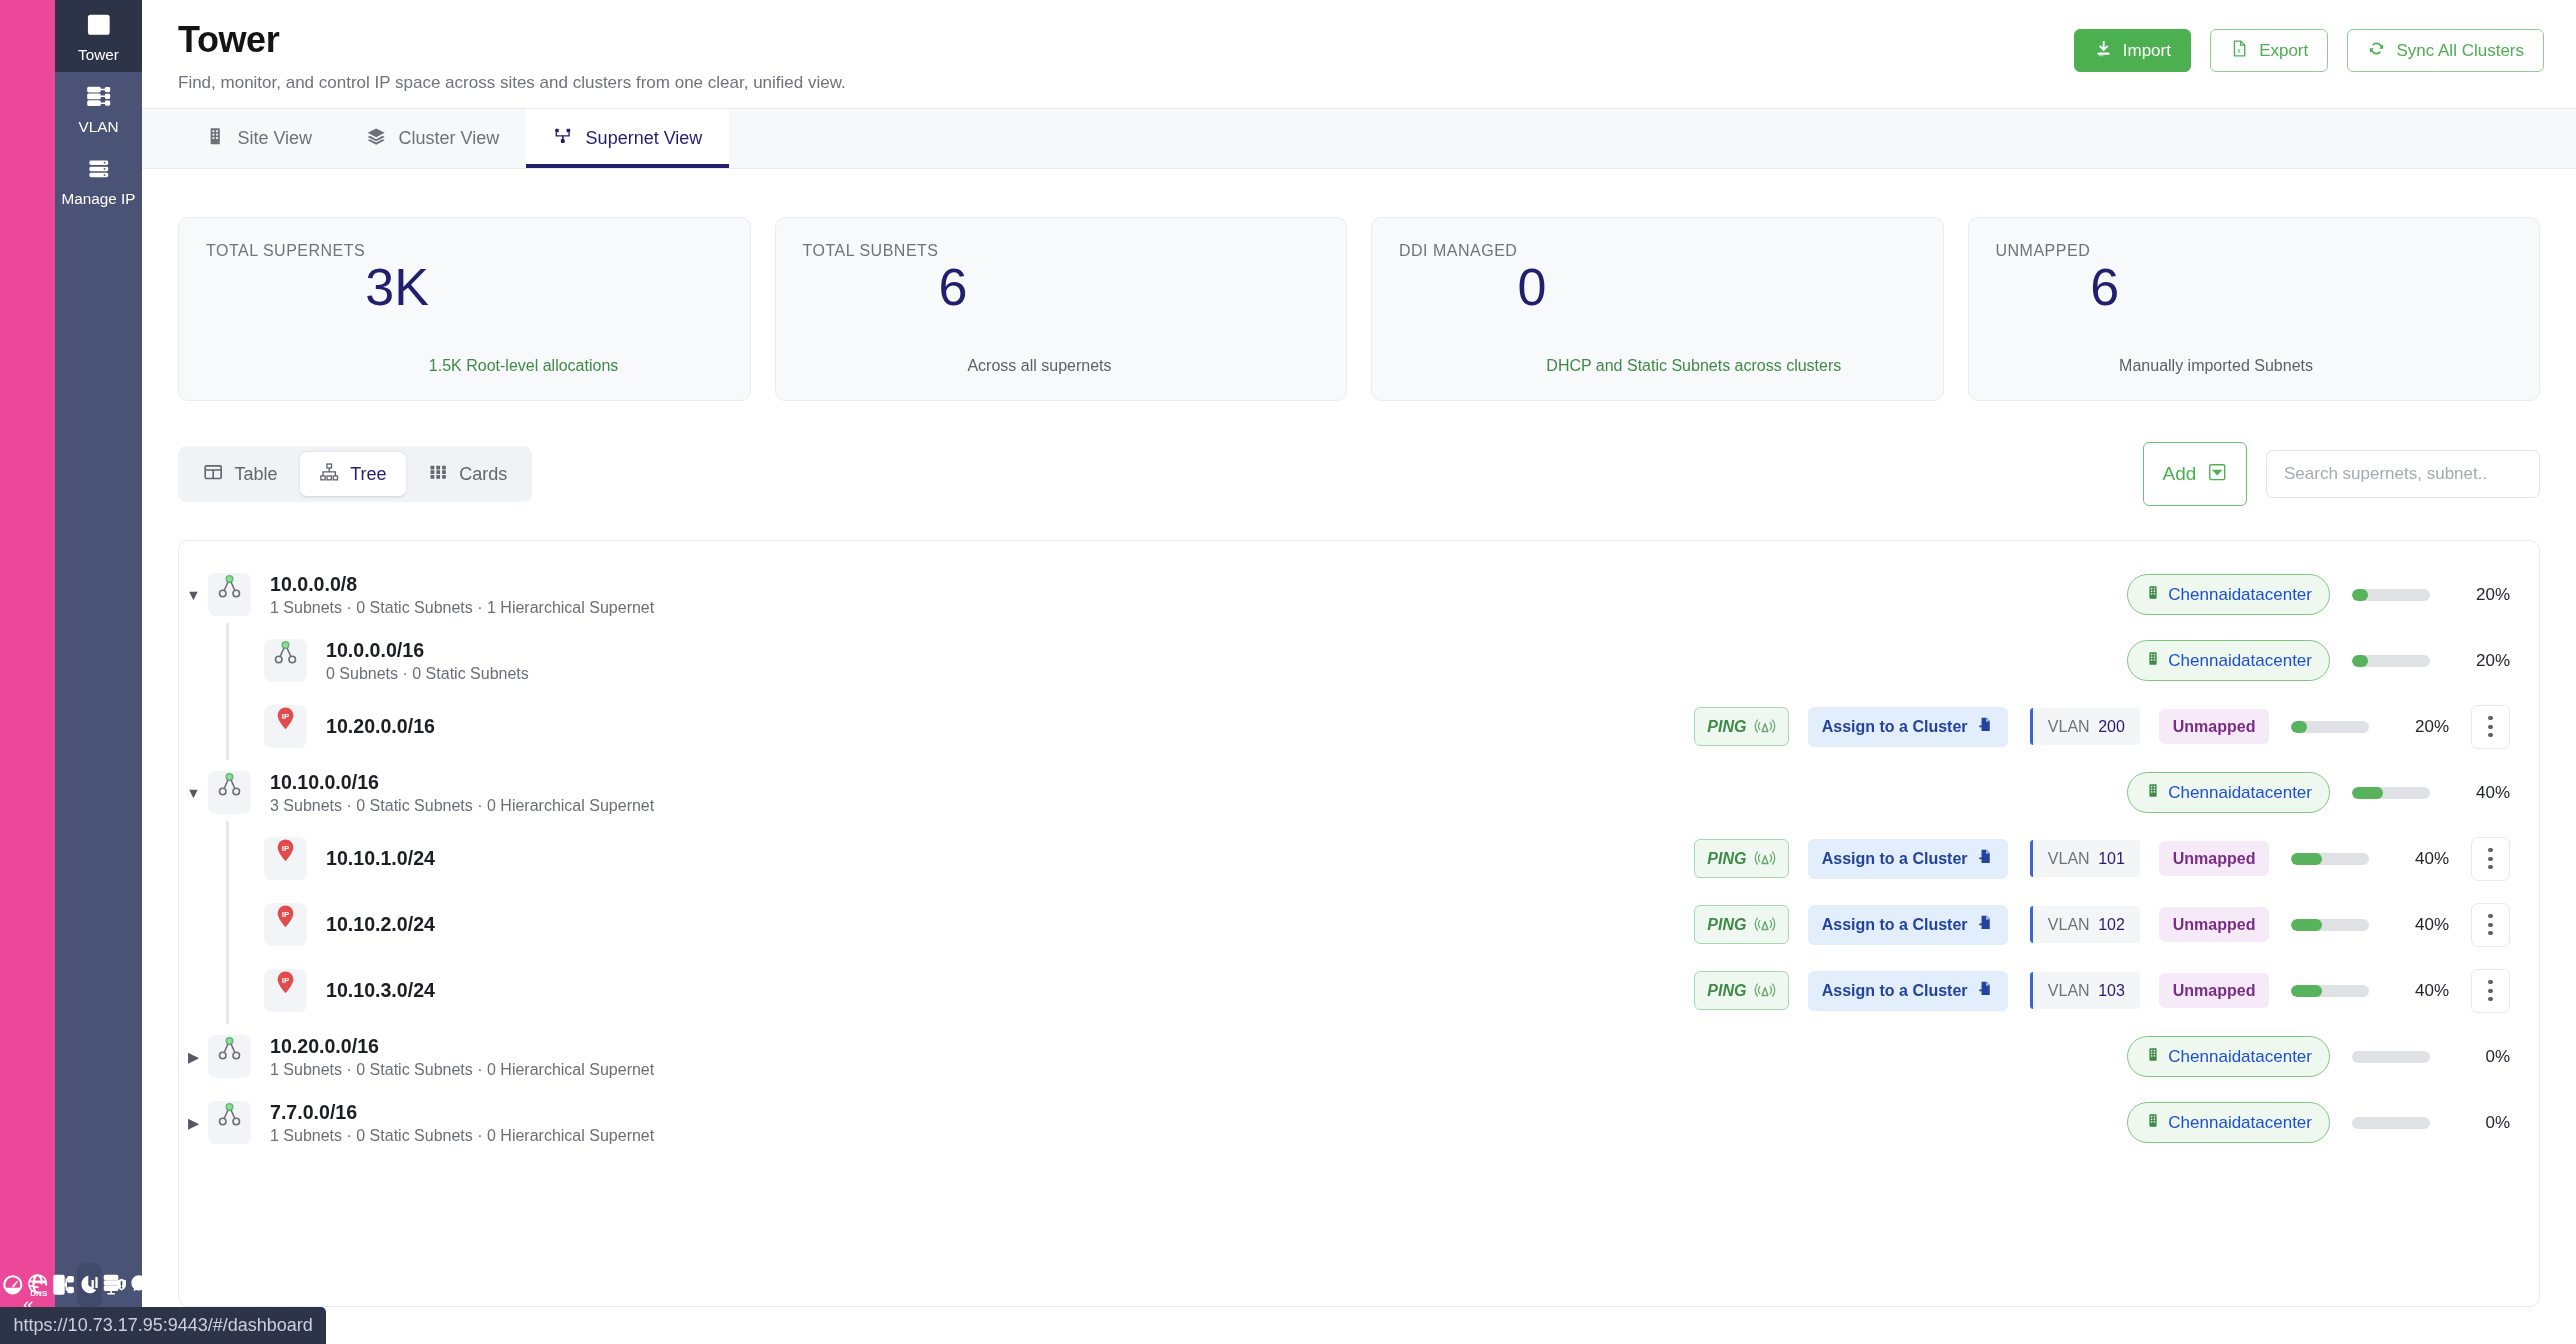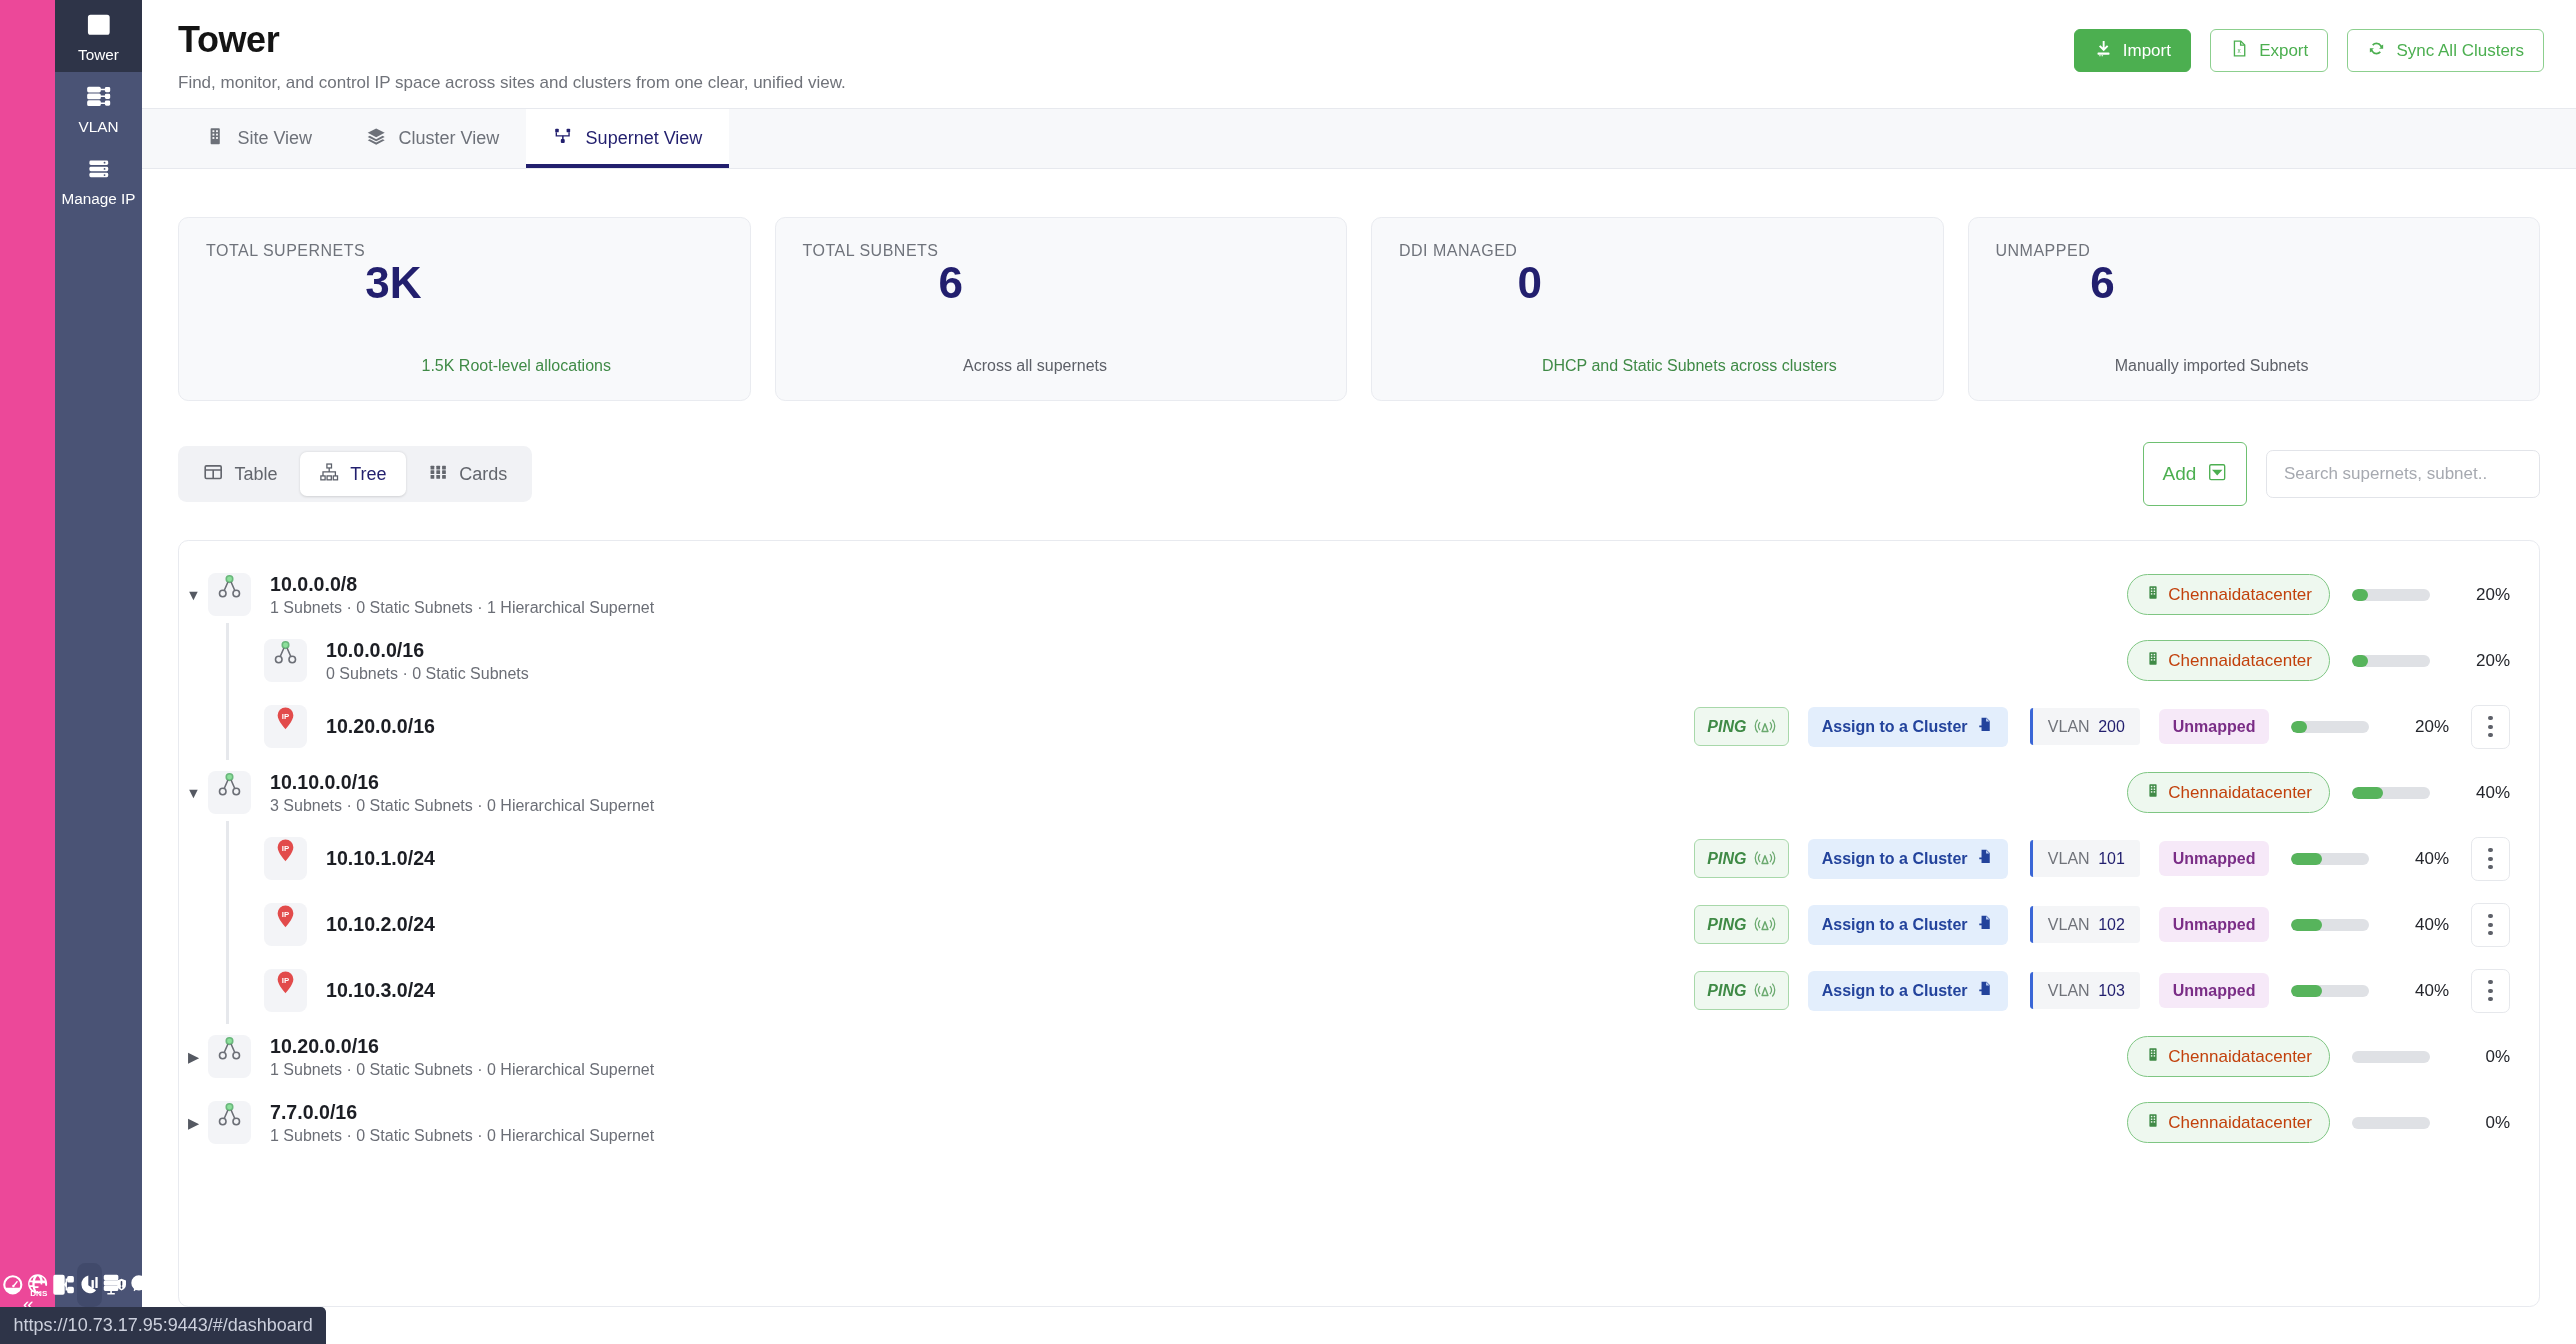--- a/index.html
+++ b/index.html
@@ -88,21 +88,21 @@
   .content { flex: 1; padding: 0 36px; overflow: hidden; position: relative; }
 
   
   .stats { display: flex; gap: 24px; margin-top: 48px; }
   .stat-card {
     flex: 1; background: #f8f9fb; border: 0.9px solid #e9ebf0;
     border-radius: 10.2px; padding: 24px 27px 25.6px;
     min-height: 184px; display: flex; flex-direction: row;
   }
   .stat-label { font-size: 16px; letter-spacing: 0.5px; color: #6f737b; text-transform: uppercase; }
-  .stat-value { font-size: 44px; font-weight: 700; color: #221f6e; margin-top: 19px; line-height: 1; }
+  .stat-value { font-size: 52px; font-weight: 400; color: #221f6e; margin-top: 19px; line-height: 1; }
   .stat-note { font-size: 16px; margin-top: auto; }
   .stat-note.green { color: #3f8a46; }
   .stat-note.gray  { color: #5d6068; }
 
   
   .toolbar {
     display: flex; align-items: center; justify-content: space-between;
     margin-top: 41px;
   }
   .seg {
@@ -159,21 +159,21 @@
   .nodeico svg { width: 27px; height: 27px; }
 
   .labels { margin-left: 19px; min-width: 0; }
   .cidr { font-size: 19.6px; font-weight: 700; color: #1c1e24; line-height: 1.25; }
   .meta { font-size: 16px; color: #6b6e76; margin-top: 2.6px; }
 
   .row-right { display: flex; align-items: center; gap: 0; }
 
   .site-chip {
     display: inline-flex; align-items: center; gap: 7.7px;
-    border: 0.9px solid #7fc683; background: #eef8ef; color: #c2410c;
+    border: 0.9px solid #7fc683; background: #eef8ef; color: #1d4ed8;
     border-radius: 851px; padding: 7.7px 17px; font-size: 17px; white-space: nowrap;
   }
   .site-chip svg { width: 16px; height: 19px; fill: #3f8a46; }
 
   .bar { width: 78px; height: 12px; border-radius: 6px; background: #dfe1e5; margin-left: 22px; position: relative; overflow: hidden; }
   .bar > i { position: absolute; left: 0; top: 0; bottom: 0; border-radius: 6px; background: #57b45c; display: block; }
   .pct { width: 61px; text-align: right; font-size: 17px; color: #24262c; margin-left: 19px; }
 
   .ping-chip {
     display: inline-flex; align-items: center; gap: 7.7px;

